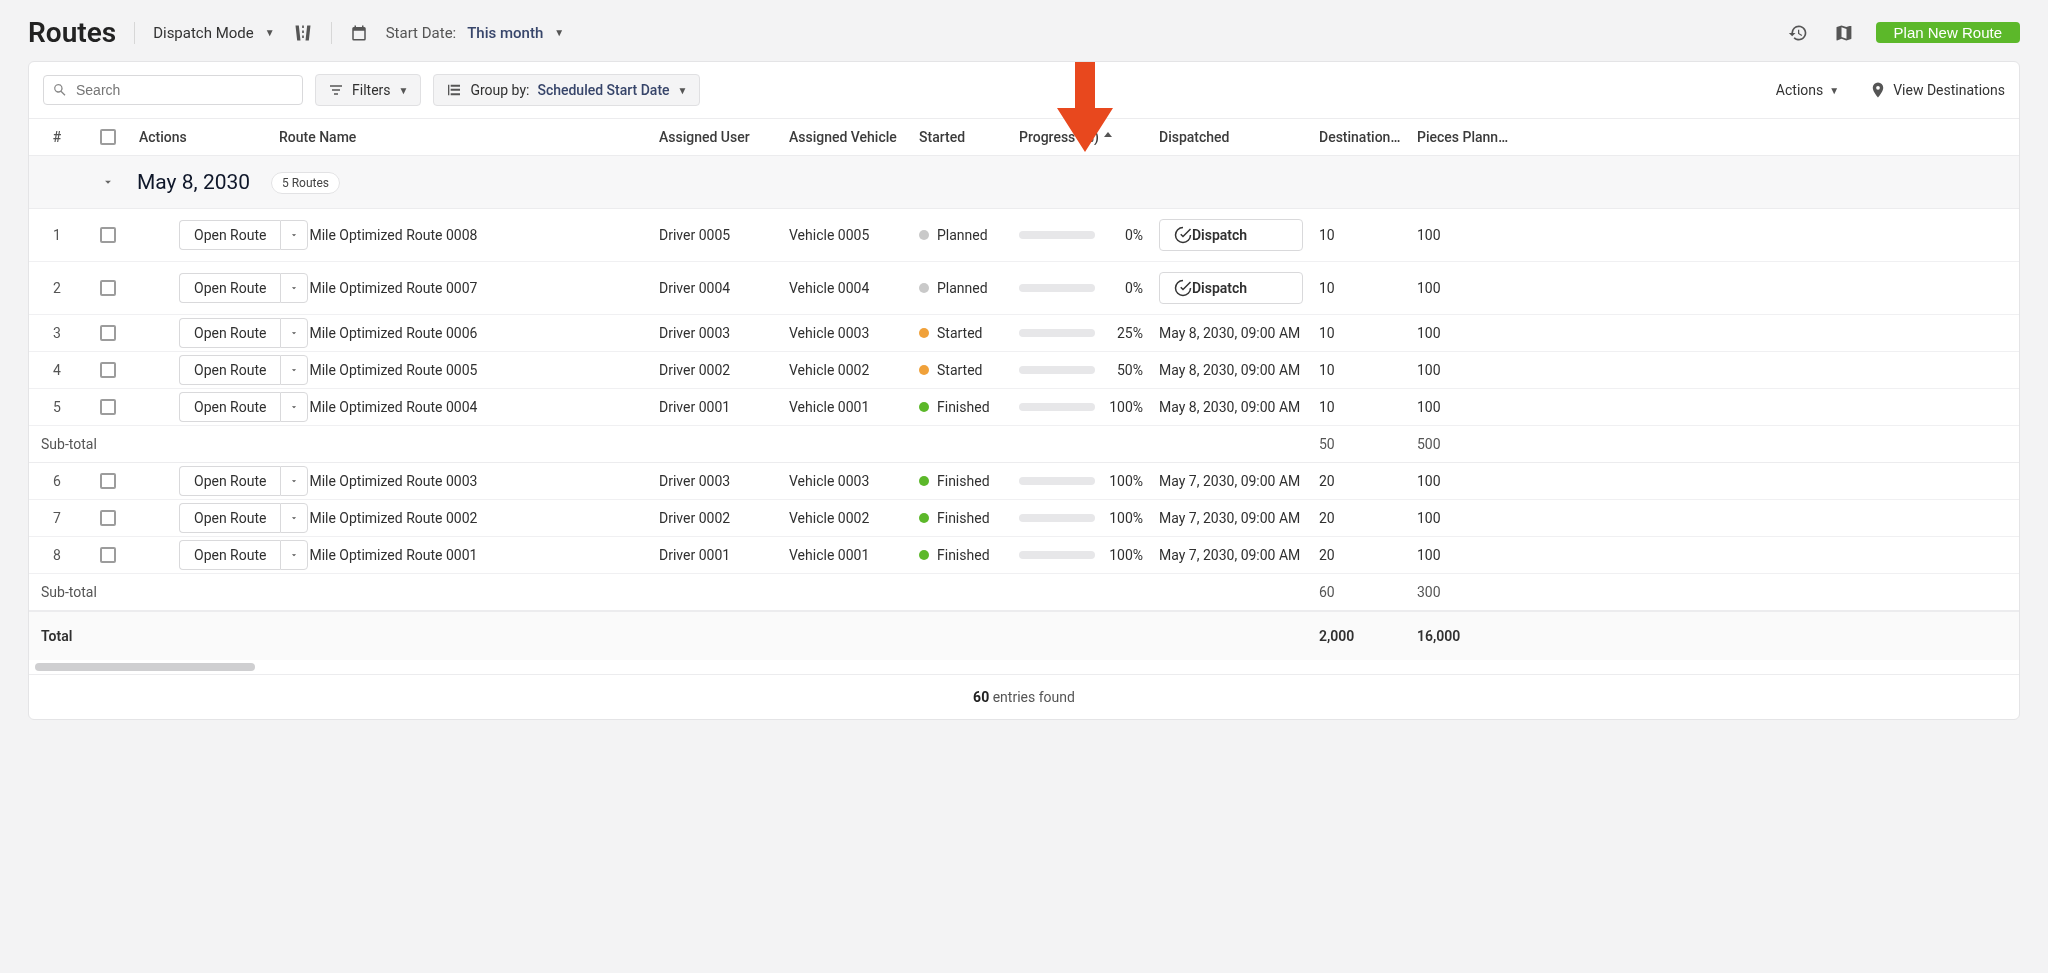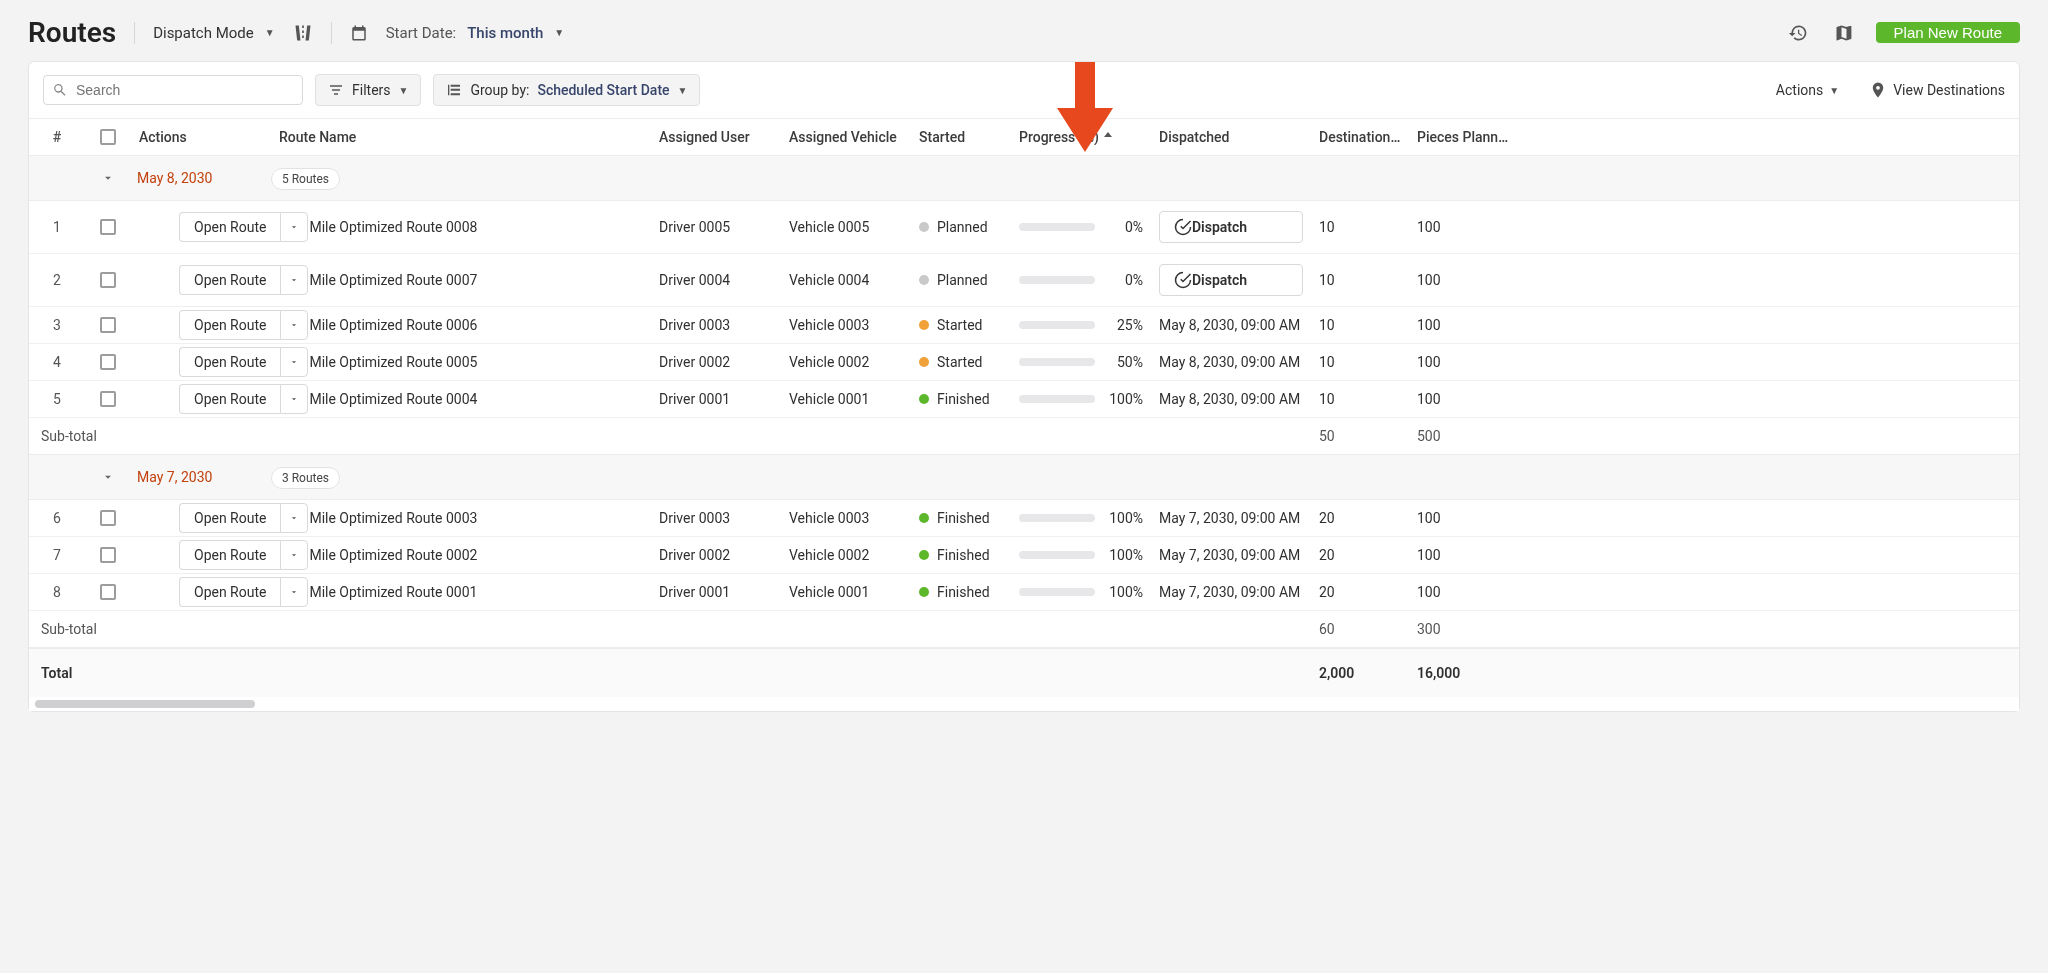--- a/index.html
+++ b/index.html
@@ -73,21 +73,21 @@
     border-top:1px solid #ececee; border-bottom:1px solid #ececee;
     padding:10px 0; color:#3b3b3b; font-weight:500; font-size:14px;
   }
   .th { padding:0 8px; white-space:nowrap; overflow:hidden; text-overflow:ellipsis; }
   .th.sorted { display:flex; align-items:center; gap:4px; }
   .group-row {
     background:#f7f7f8; border-bottom:1px solid #ececee;
     padding:14px 0;
   }
   .group-row .chev { justify-self:center; color:#666; cursor:pointer; }
-  .group-date { padding-left:6px; font-size:14px; color:#c2410c; }
+  .group-date { padding-left:6px; font-size:21px; color:#0f172a; }
   .group-badge {
     border:1px solid #e2e2e4; border-radius:12px; font-size:12px;
     padding:3px 10px; background:#fff; color:#444; justify-self:start;
   }
   .row {
     border-bottom:1px solid #f0f0f2; padding:10px 0;
   }
   .cell { padding:0 8px; overflow:hidden; text-overflow:ellipsis; white-space:nowrap; }
   .num-cell { text-align:center; color:#555; }
   .chk-cell { display:flex; justify-content:center; }
@@ -428,37 +428,20 @@
             <div class="subtotal-label">Sub-total</div>
             <div></div>
             <div></div>
             <div></div>
             <div></div>
             <div></div>
             <div></div>
             <div class="cell">50</div>
             <div class="cell">500</div>
           </div>
-          <div class="group-row">
-            <div></div>
-            <div class="chev">
-              <svg width="14" height="14" viewBox="0 0 24 24">
-                <path fill="#666" d="M7 10l5 5 5-5Z"></path>
-              </svg>
-            </div>
-            <div class="group-date">May 7, 2030</div>
-            <div><span class="group-badge">3 Routes</span></div>
-            <div></div>
-            <div></div>
-            <div></div>
-            <div></div>
-            <div></div>
-            <div></div>
-            <div></div>
-          </div>
           <div class="row">
             <div class="cell num-cell">6</div>
             <div class="cell chk-cell">
               <span class="chk"></span>
             </div>
             <div class="cell">&nbsp;</div>
             <div class="cell">Last Mile Optimized Route 0003</div>
             <div class="cell">Driver 0003</div>
             <div class="cell">Vehicle 0003</div>
             <div class="cell status">
@@ -561,15 +544,19 @@
           <div></div>
           <div></div>
         <div class="cell">2,000</div>
         <div class="cell">16,000</div>
       </div>
 
       <div class="hscroll">
         <div class="hscroll-thumb"></div>
       </div>
 
+      <div class="footer">
+        <b>60</b>
+        <span>entries found</span>
+      </div>
     </div>
   </div>
 </div>
 
 </body></html>

